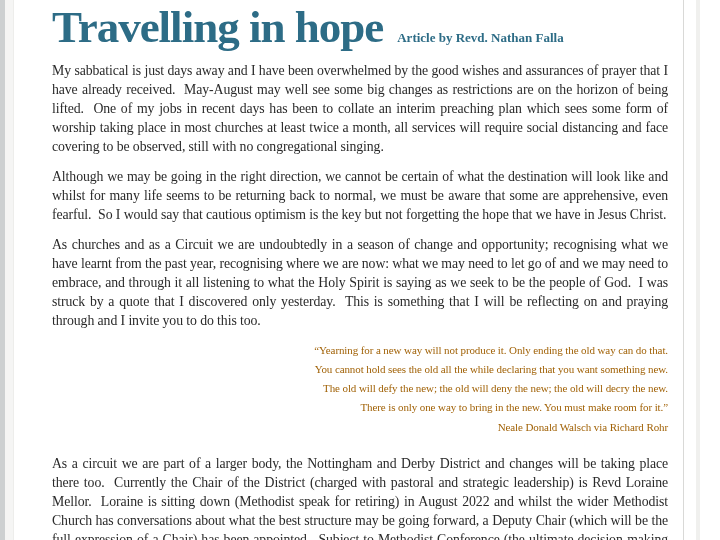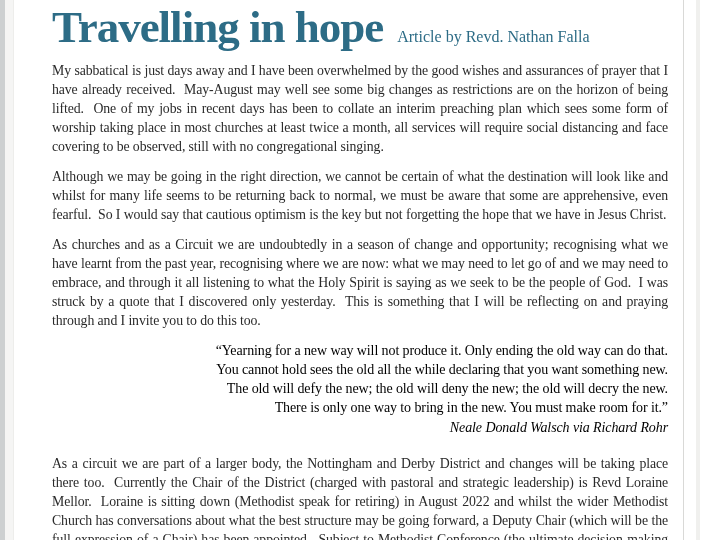--- a/index.html
+++ b/index.html
@@ -54,45 +54,44 @@
   .article-title {
     margin: 0;
     font-size: 45px;
     font-weight: bold;
     line-height: 1.15;
     letter-spacing: -1px;
     color: #2d6c86;
     white-space: nowrap;
   }
   .byline {
-    font-size: 16px;
-    font-weight: normal;
+    font-size: 13px;
+    font-weight: bold;
     color: #2d6c86;
     white-space: nowrap;
   }
   .body-copy p {
     margin: 4px 0 11px 0;
     font-size: 13.8px;
     line-height: 19px;
     letter-spacing: -0.1px;
     color: #2a2a2a;
     text-align: justify;
     white-space: pre-wrap;
   }
   blockquote.pull-quote {
     margin: 6px 0 17px 130px;
     padding: 0;
-    font-size: 14px;
+    font-size: 11px;
     line-height: 19px;
     letter-spacing: -0.1px;
-    color: #000000;
+    color: #a16207;
     text-align: right;
   }
   .quote-attribution {
-    font-style: italic;
     margin-top: 1px;
   }
 </style>
 </head>
 <body>
 
 <div class="viewport">
   <div class="edge-left-dark"></div>
   <div class="edge-left-light"></div>
   <div class="edge-right-line"></div>

